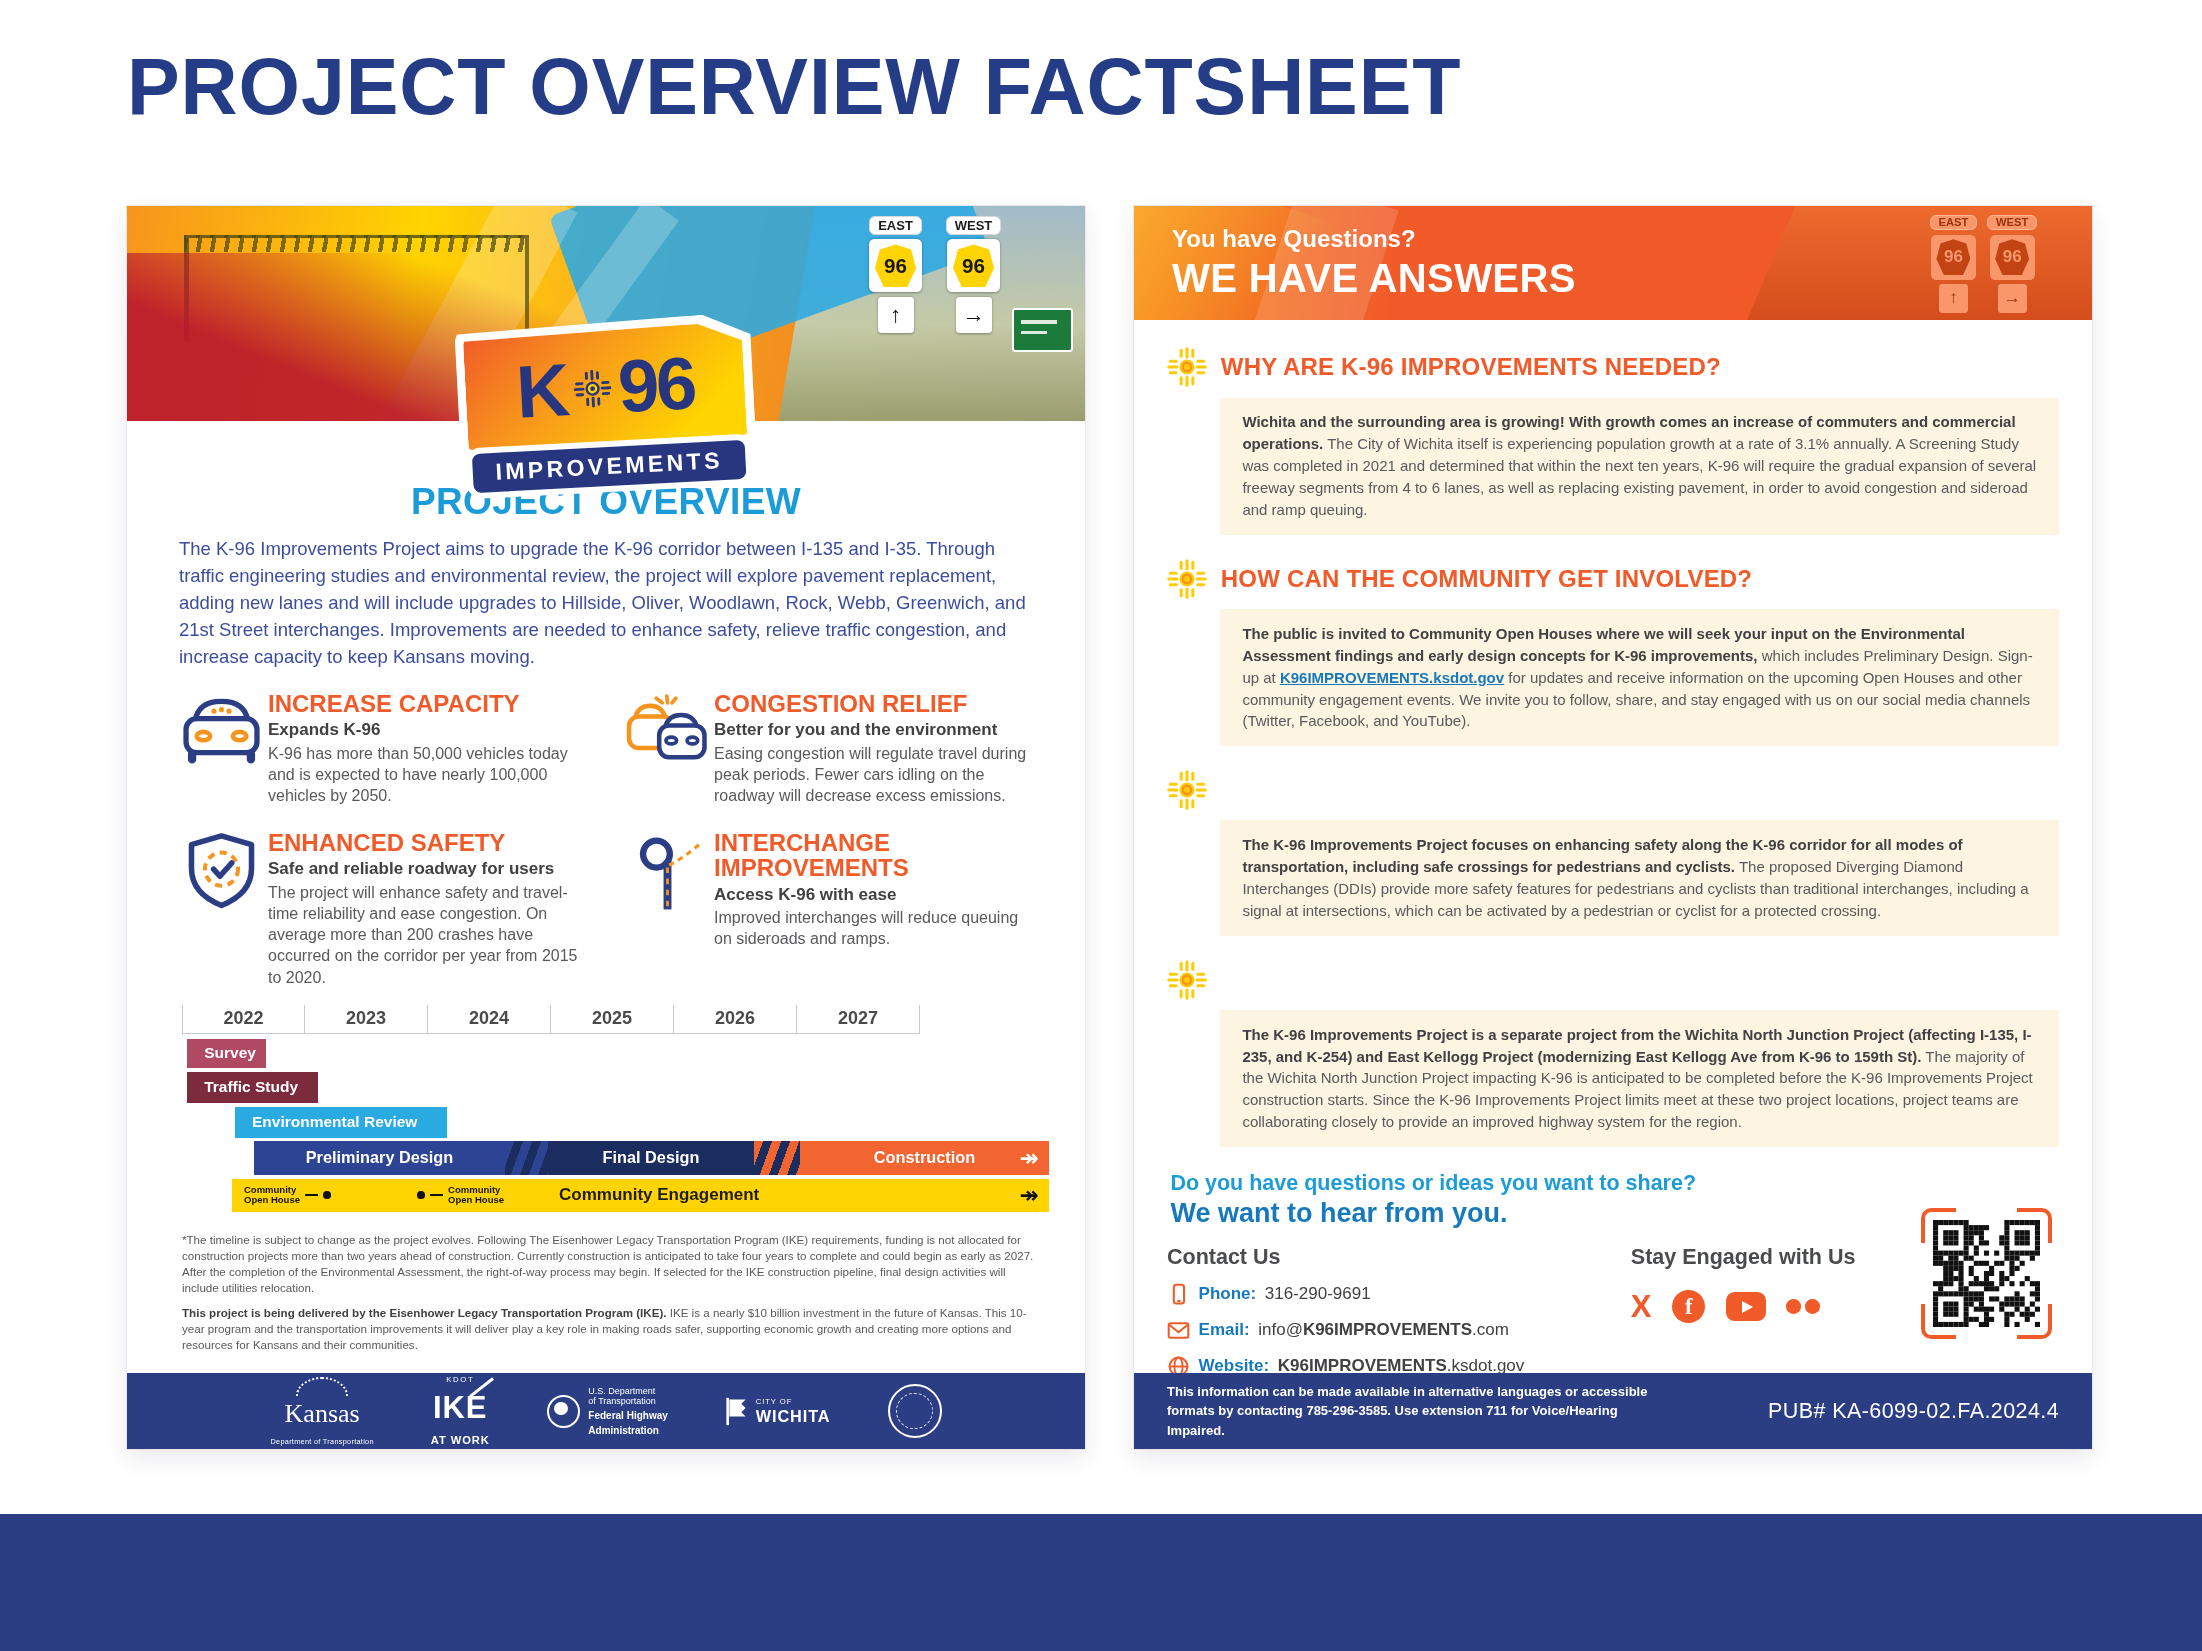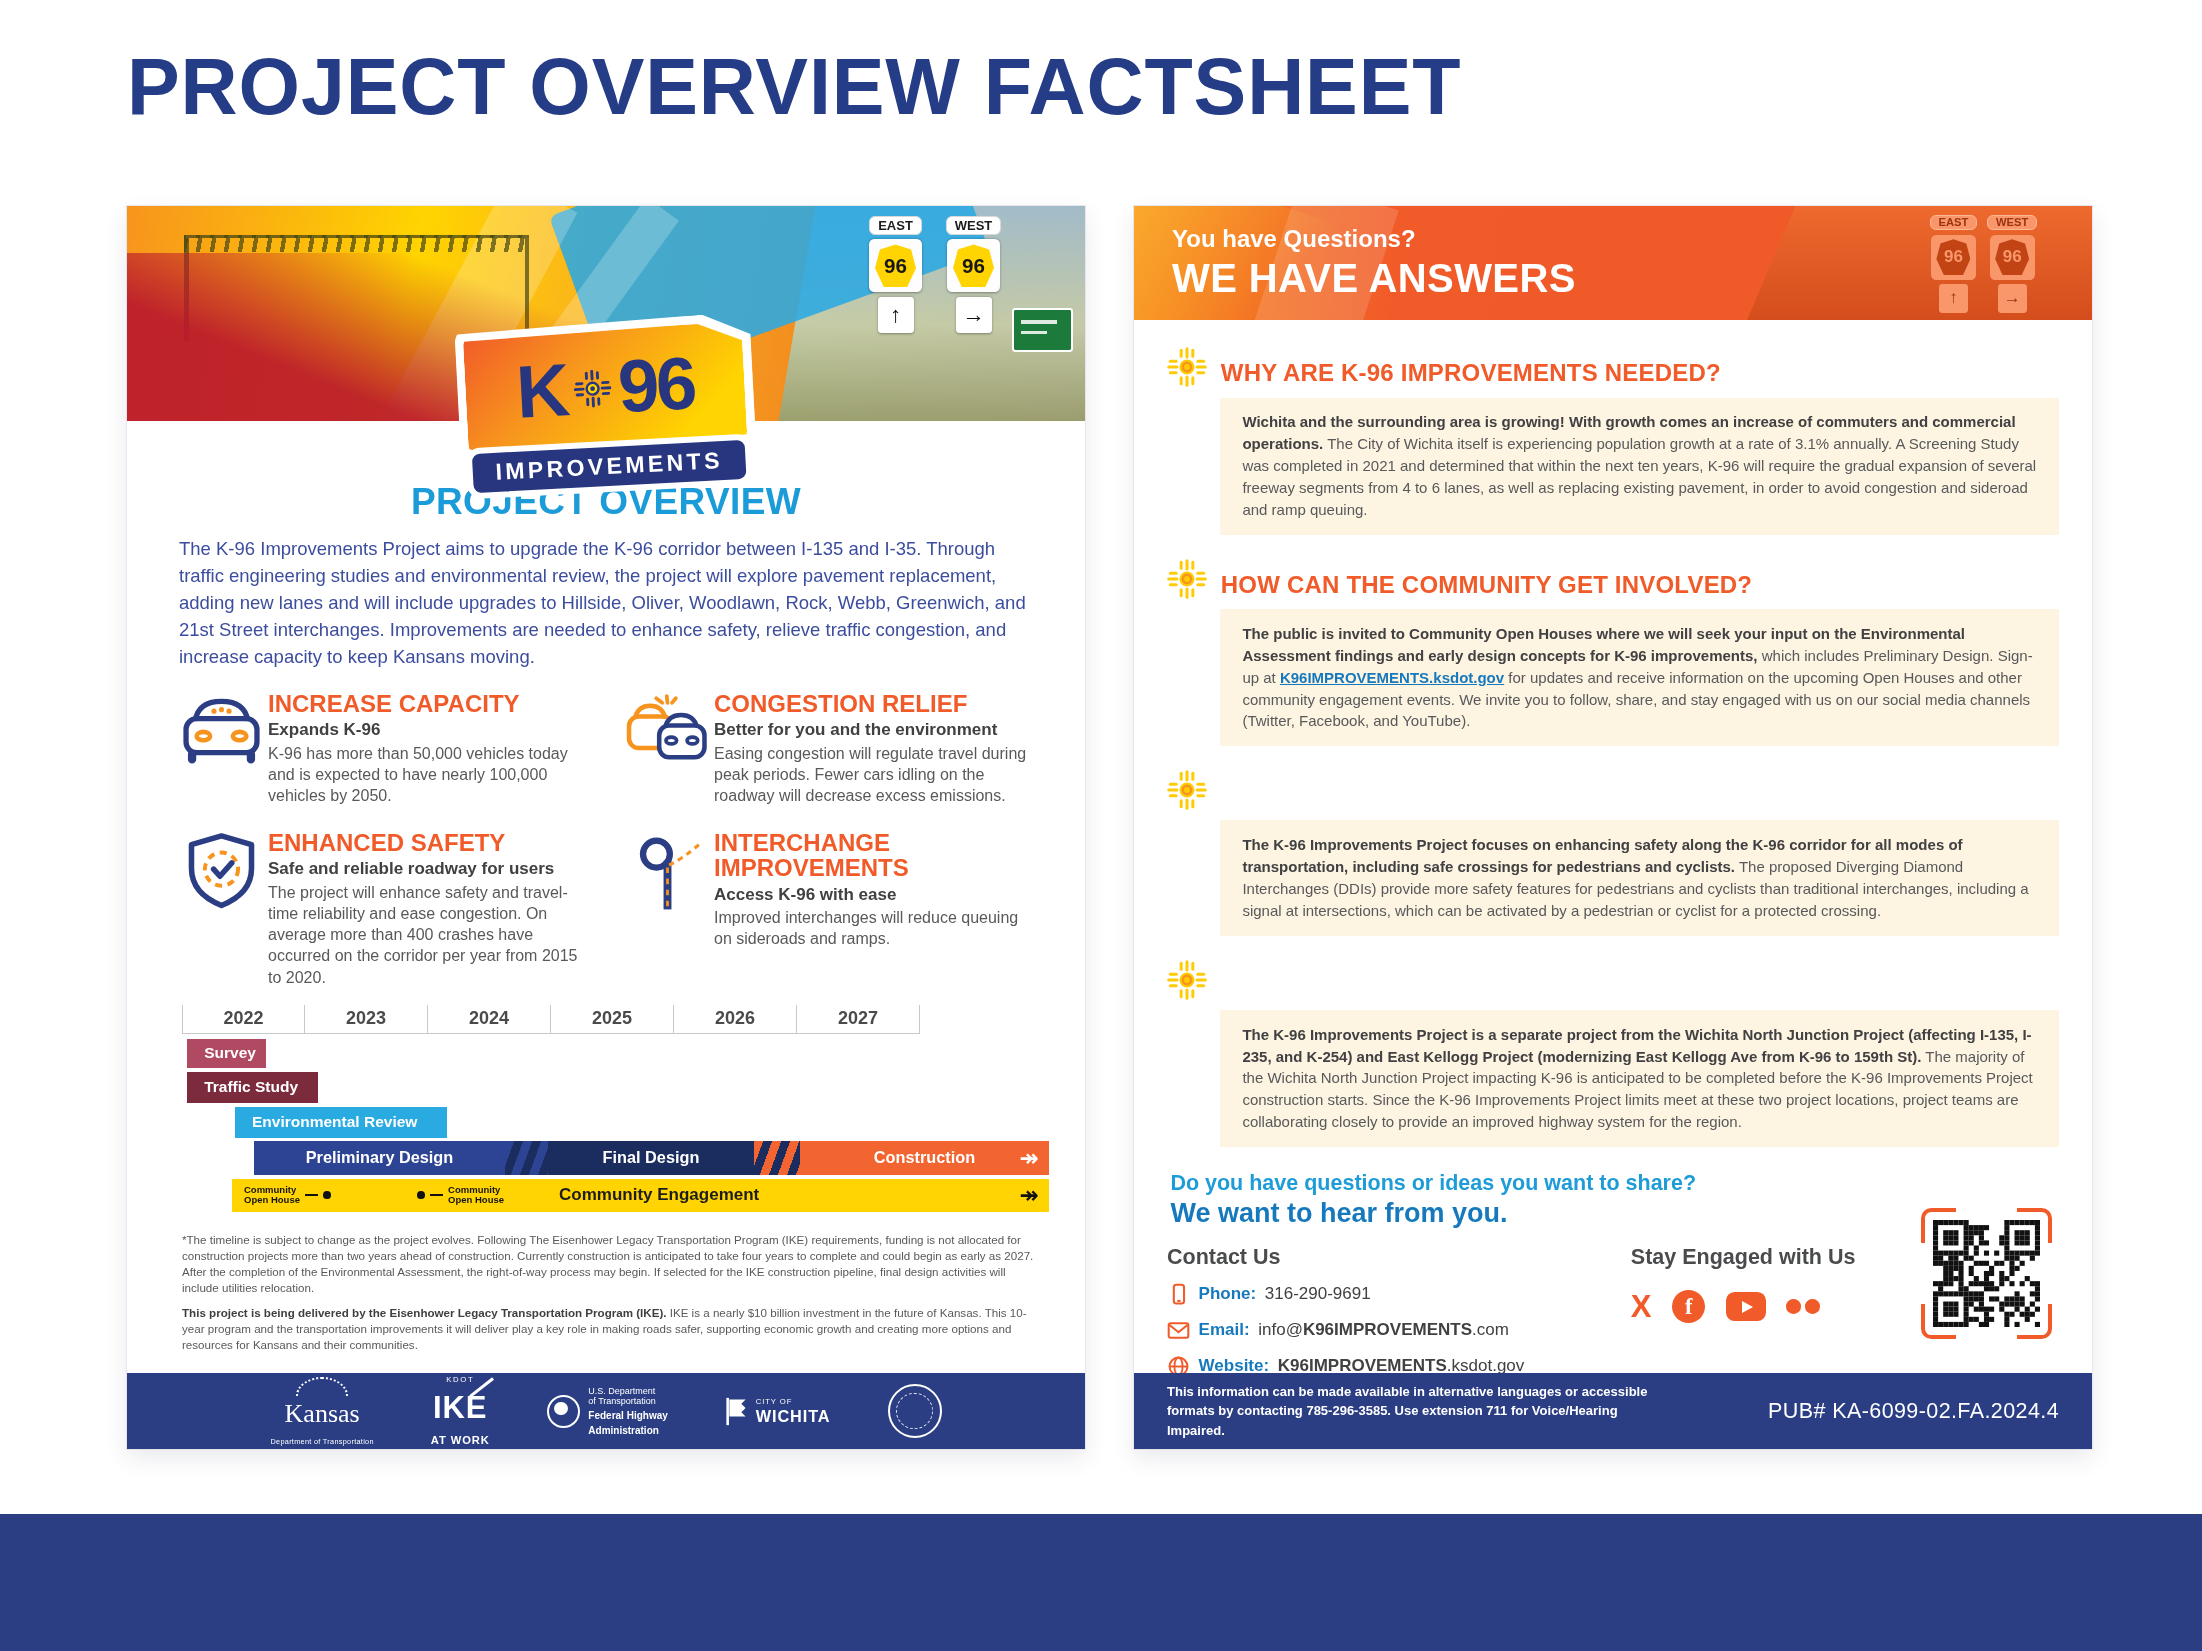--- a/index.html
+++ b/index.html
@@ -140,21 +140,21 @@
     background:linear-gradient(180deg,#ee6a2e,#d44d1c);clip-path:polygon(14% 0,100% 0,100% 100%,0 100%);}
   .qh1{font-size:24px;font-weight:700;color:#fff;position:relative;z-index:2;}
   .qh2{font-size:40px;font-weight:800;color:#fff;letter-spacing:0.4px;margin-top:2.6px;position:relative;z-index:2;}
   .header-signs{position:absolute;right:55px;top:8.6px;display:flex;gap:10.3px;z-index:3;}
   .o .placard{background:#f9976b;color:#9e3110;border-color:#fbb793;font-size:11.2px;}
   .o .shield-box{width:45px;height:45px;background:#f9976b;box-shadow:none;}
   .o .shield{width:34px;height:36px;background:#c24414;color:#f9976b;font-size:17px;}
   .o .arrow-box{width:29px;height:29px;background:#f9976b;color:#9e3110;font-size:17px;box-shadow:none;}
 
   .qa-body{padding:3.4px 33px 0 33px;}
-  .q-row{display:flex;align-items:flex-end;gap:13.8px;margin:24px 0 0 0;}
+  .q-row{display:flex;align-items:center;gap:13.8px;margin:24px 0 0 0;}
   .zia{width:40px;height:40px;flex:none;}
   .q-title{margin:0;font-size:24px;font-weight:800;color:var(--orange,#f15a29);letter-spacing:0.2px;}
   .a-box{margin:10.3px 0 0 53px;background:var(--cream,#fdf4e2);padding:13.8px 22.4px;
     font-size:15px;line-height:1.46;color:var(--body-gray,#58595b);}
   .a-box strong{color:#414042;}
   .a-link{color:var(--blue-link,#1779bd);font-weight:700;text-decoration:underline;cursor:pointer;}
 
   .share{margin:24px 0 0 3.4px;line-height:1.15;}
   .share1{font-size:21.5px;font-weight:800;color:#1e9cd7;}
   .share2{font-size:27px;font-weight:800;color:var(--blue-link,#1779bd);margin-top:2.6px;}
@@ -307,21 +307,21 @@
         <div class="f-icon">
           <svg width="79" height="79" viewBox="0 0 100 100">
             <path d="M50 5 L88 16 V46 Q88 78 50 93 Q12 78 12 46 V16 Z" fill="none" stroke="#2b3e84" stroke-width="7" stroke-linejoin="round"></path>
             <circle cx="50" cy="47" r="21" fill="none" stroke="#f7941d" stroke-width="5" stroke-dasharray="9 7"></circle>
             <path d="M40 47 l8 9 l15 -17" fill="none" stroke="#2b3e84" stroke-width="7" stroke-linecap="round" stroke-linejoin="round"></path>
           </svg>
         </div>
         <div>
           <div class="f-title">ENHANCED SAFETY</div>
           <div class="f-sub">Safe and reliable roadway for users</div>
-          <div class="f-body">The project will enhance safety and travel-time reliability and ease congestion. On average more than 400 crashes have occurred on the corridor per year from 2015 to 2020.</div>
+          <div class="f-body">The project will enhance safety and travel-time reliability and ease congestion. On average more than 200 crashes have occurred on the corridor per year from 2015 to 2020.</div>
         </div>
       </div>
 
       <div class="feature">
         <div class="f-icon">
           <svg width="79" height="79" viewBox="0 0 100 100">
             <circle cx="36" cy="28" r="17" fill="none" stroke="#2b3e84" stroke-width="8"></circle>
             <path d="M50 98 V36" stroke="#2b3e84" stroke-width="10"></path>
             <path d="M50 94 V42" stroke="#f7941d" stroke-width="3.5" stroke-dasharray="7 7"></path>
             <path d="M52 42 Q72 32 92 14" stroke="#f7941d" stroke-width="4" stroke-dasharray="7 6" fill="none"></path>

